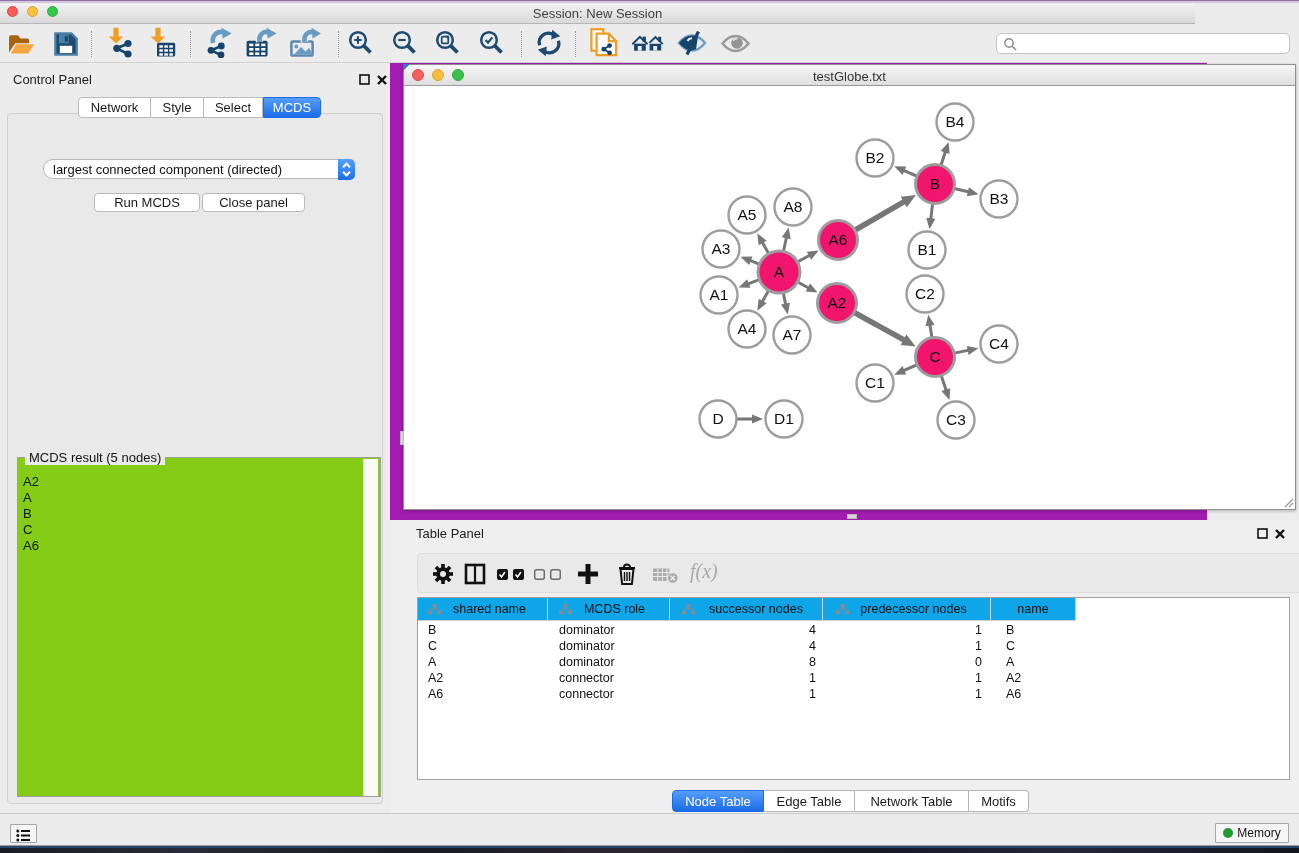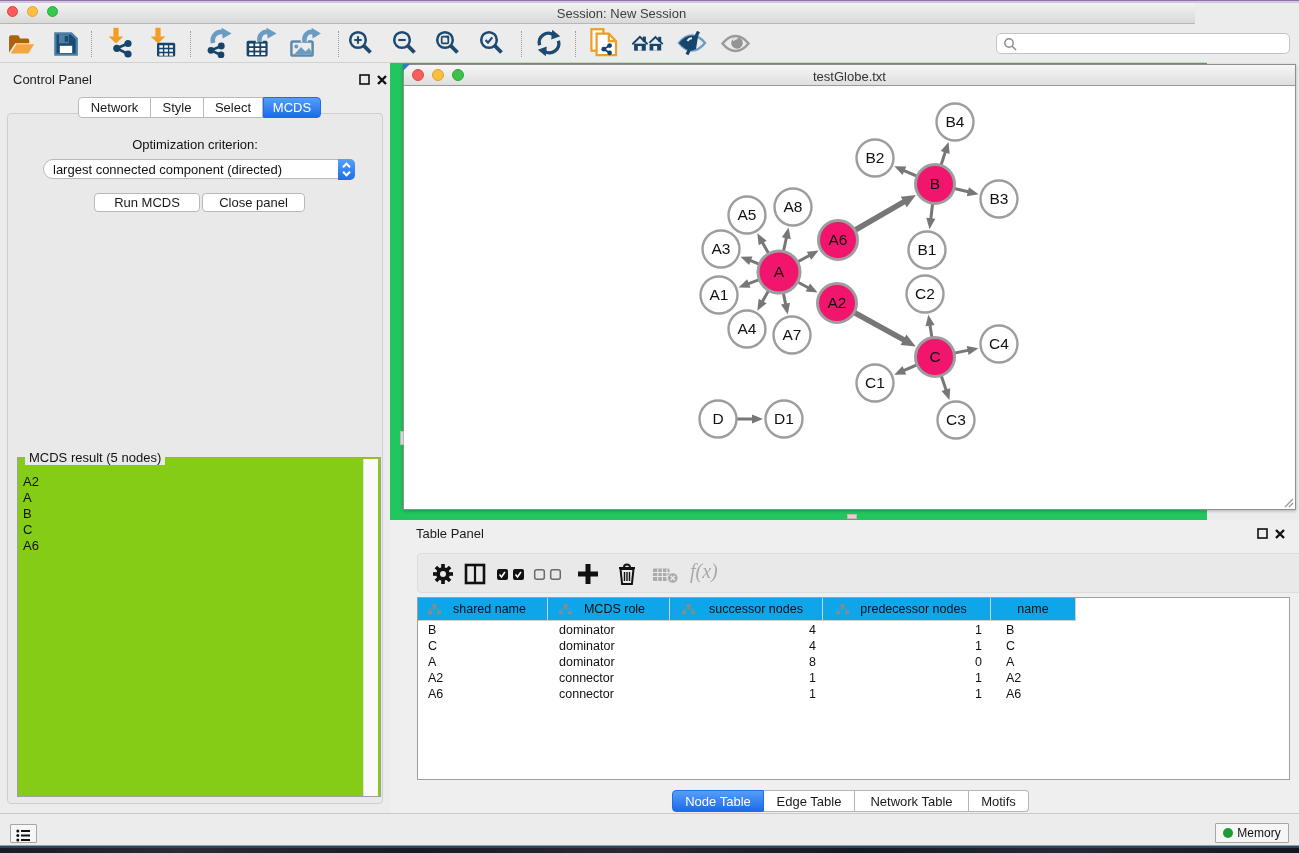--- a/index.html
+++ b/index.html
@@ -1,21 +1,21 @@
 <!DOCTYPE html>
 <html><head><meta charset="utf-8">
 <style>
 *{margin:0;padding:0;box-sizing:border-box;}
 html,body{width:1299px;height:853px;overflow:hidden;}
 body{font-family:"Liberation Sans",sans-serif;background:#ececec;position:relative;}
 .abs{position:absolute;}
 
 .wp-top{left:0;top:0;width:1299px;height:3px;background:linear-gradient(#8f72a5 0%,#8f72a5 34%,#d9cbe3 34%,#cfc0dc 100%);}
 
-.titlebar{left:0;top:3px;width:1195px;height:21px;background:linear-gradient(#f3f3f3,#d9d9d9);border-bottom:1px solid #b6b6b6;padding-left:24px;}
+.titlebar{left:0;top:3px;width:1195px;height:21px;background:linear-gradient(#f3f3f3,#d9d9d9);border-bottom:1px solid #b6b6b6;}
 .tl{position:absolute;top:3px;width:11px;height:11px;border-radius:50%;}
 .tl.r{left:7px;background:#fc5b57;border:1px solid #dd4741;}
 .tl.y{left:27px;background:#fdbf3f;border:1px solid #dfa336;}
 .tl.g{left:47px;background:#34ca49;border:1px solid #2bad3c;}
 .title-text{position:absolute;top:3px;width:100%;text-align:center;font-size:13px;color:#3e3e3e;}
 
 .toolbar{left:0;top:25px;width:1299px;height:37px;background:#ececec;}
 .sep{position:absolute;top:6px;height:26px;width:0;border-left:1px dotted #9a9a9a;}
 .ticon{position:absolute;top:3px;}
 .search{position:absolute;left:996px;top:8px;width:294px;height:21px;background:#fff;border:1px solid #c4c4c4;border-radius:5px;}
@@ -28,21 +28,21 @@
 .tab.sel{background:linear-gradient(#559ef8,#1c6be8);color:#fff;border-color:#1c6be8;}
 .btn{position:absolute;background:#fff;border:1px solid #b9b9b9;border-radius:4px;font-size:13px;color:#1a1a1a;text-align:center;}
 .btn{height:19px;line-height:18px;}
 .combo{position:absolute;left:43px;top:96px;width:312px;height:20px;background:#fff;border:1px solid #b9b9b9;border-radius:10px;font-size:13px;color:#111;line-height:19px;padding-left:9px;}
 .stepper{position:absolute;right:-1px;top:-1px;width:17px;height:21px;background:linear-gradient(#55a0f8,#1d6fe8);border-radius:0 5px 5px 0;}
 .fieldset{position:absolute;left:17px;top:394px;width:364px;height:340px;border:1px solid #9f9f9f;background:#84cc16;}
 .fieldset-label{position:absolute;left:7px;top:-8px;background:#e9e9e9;padding:0 4px;font-size:13px;color:#111;}
 .mcds-list{position:absolute;left:1px;top:16px;width:345px;font-size:13px;color:#111;line-height:16px;padding-left:4px;}
 .list-scroll{position:absolute;right:2px;top:1px;width:15px;height:337px;background:#fafafa;border-left:1px solid #e0e0e0;}
 
-.netarea{left:390px;top:62px;width:817px;height:458px;background:#22c55e;border-top:1px solid #d2d2d2;}
+.netarea{left:390px;top:62px;width:817px;height:458px;background:#a21caf;border-top:1px solid #d2d2d2;}
 .netwin{position:absolute;left:13px;top:1px;width:893px;height:446px;border:1px solid #8f8f8f;background:#fff;box-shadow:0 1px 3px rgba(0,0,0,.25);}
 .nw-title{position:absolute;left:0;top:0;width:100%;height:21px;background:linear-gradient(#f7f7f7,#dedede);border-bottom:1px solid #9a9a9a;}
 .nw-tl{position:absolute;top:4px;width:12px;height:12px;border-radius:50%;}
 .grip{position:absolute;right:1px;bottom:1px;width:12px;height:12px;}
 
 .tpanel{left:390px;top:520px;width:909px;height:293px;background:#efefef;}
 .tp-toolbar{position:absolute;left:27px;top:33px;width:1048px;height:40px;background:#e9e9e9;border:1px solid #dddddd;border-radius:4px;}
 .ttbicon{position:absolute;top:7px;}
 .dtable{position:absolute;left:27px;top:77px;width:873px;height:183px;background:#fff;border:1px solid #9f9f9f;}
 .th{position:absolute;top:0;height:23px;background:#0ea5e9;border-right:1px solid #cfcfcf;border-bottom:1px solid #cfcfcf;font-size:12.5px;color:#111;text-align:center;line-height:22px;}
@@ -227,21 +227,20 @@
  <svg style="position:absolute;left:376px;top:11px" width="12" height="12" viewBox="0 0 12 12">
       <path d="M2 2 L10 10 M10 2 L2 10" stroke="#111" stroke-width="2.4"></path>
     </svg>
  <div class="cp-inner"></div>
  <div class="tabs">
   <div class="tab" style="left:0;width:73px;border-radius:4px 0 0 4px;">Network</div>
   <div class="tab" style="left:73px;width:53px;border-left:none;">Style</div>
   <div class="tab" style="left:126px;width:59px;border-left:none;">Select</div>
   <div class="tab sel" style="left:185px;width:58px;border-radius:0 4px 4px 0;">MCDS</div>
  </div>
- <div style="position:absolute;left:0;top:74px;width:390px;text-align:center;font-size:13px;color:#111;">Optimization criterion:</div>
  <div class="combo">largest connected component (directed)
    <div class="stepper"><svg width="17" height="21" viewBox="0 0 17 21">
           <path d="M5 8.2 L8.5 4.8 L12 8.2 M5 12.8 L8.5 16.2 L12 12.8" fill="none" stroke="#fff" stroke-width="2.2"></path>
         </svg></div>
  </div>
  <div class="btn" style="left:94px;top:130px;width:106px;">Run MCDS</div>
  <div class="btn" style="left:202px;top:130px;width:103px;">Close panel</div>
  <div class="fieldset">
    <div class="fieldset-label">MCDS result (5 nodes)</div>
    <div class="list-scroll"></div>

